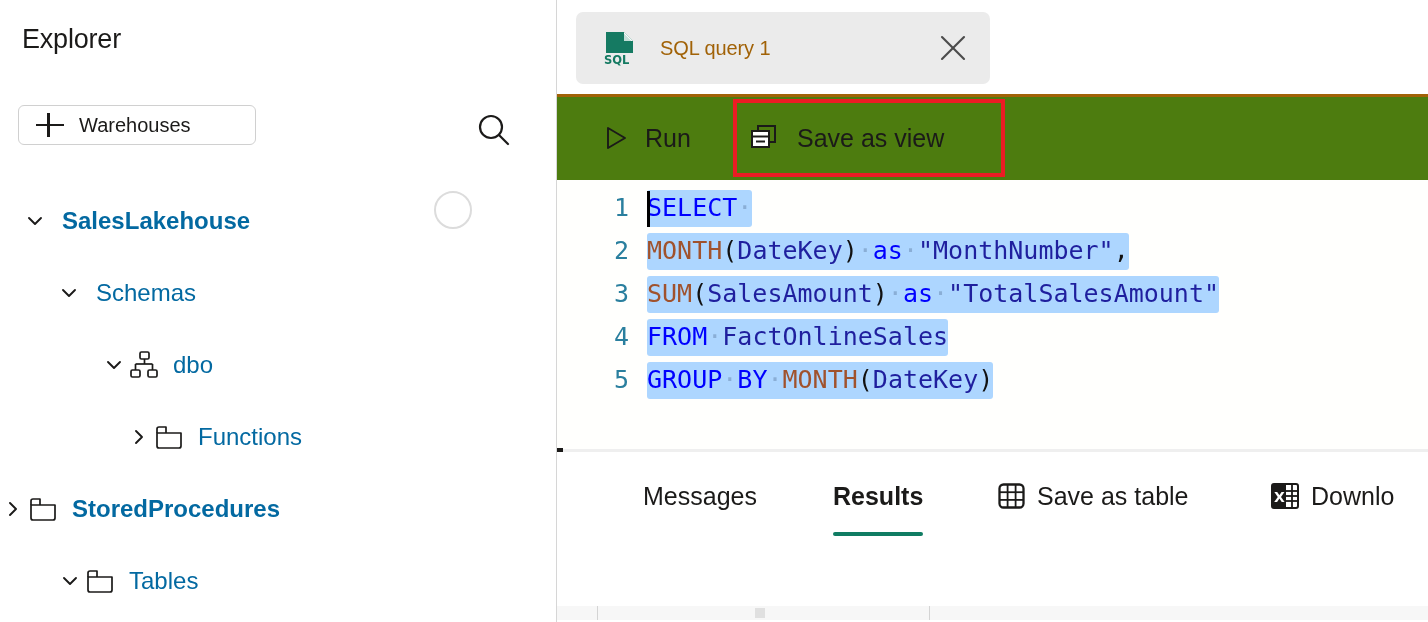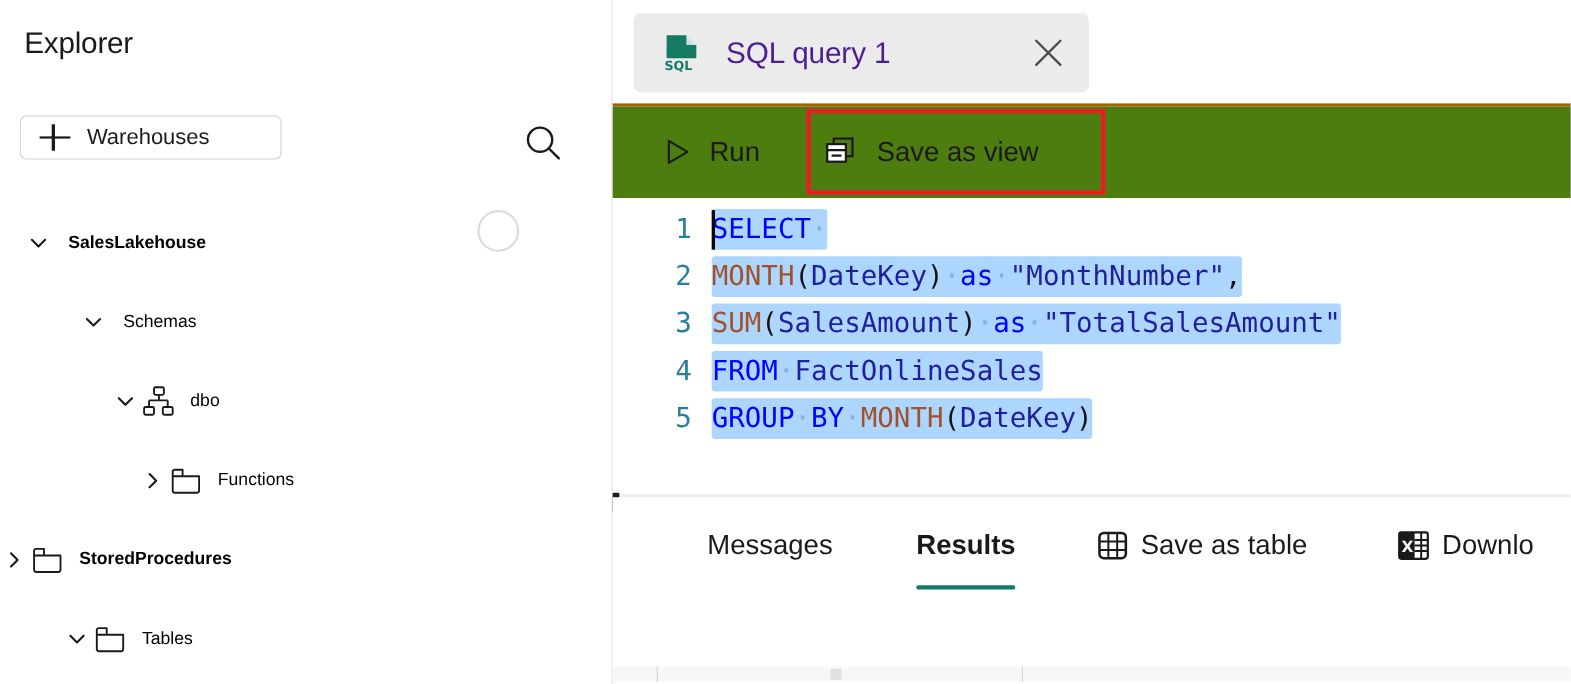--- a/index.html
+++ b/index.html
@@ -61,41 +61,41 @@
   }
   .chev {
     width: 26px; height: 26px; flex: 0 0 26px;
     display: flex; align-items: center; justify-content: center;
   }
   .chev svg { display: block; }
   .tree-icon {
     width: 34px; height: 34px; flex: 0 0 34px; margin-right: 12px;
     display: flex; align-items: center; justify-content: center;
   }
-  .tree-label { font-size: 16px; color: #000000; white-space: nowrap; }
+  .tree-label { font-size: 24px; color: #0369a1; white-space: nowrap; }
   .tree-label.bold { font-weight: 700; }
 
   
   .main {
     position: relative; width: 871px; height: 622px;
     flex: 0 0 871px; background: #ffffff;
   }
   .tabstrip {
     position: relative; height: 97px; width: 100%;
     background: #ffffff; border-bottom: 3px solid #a16207; text-decoration: underline;
   }
   .tab {
     position: absolute; left: 19px; top: 12px;
     height: 72px; width: 414px;
     background: #ebebeb; border-radius: 7px;
     display: flex; align-items: center; cursor: pointer;
   }
   .tab-sqlicon { width: 40px; height: 40px; margin-left: 23px; flex: 0 0 40px; }
   .tab-title {
-    font-size: 27px; color: #4c1d95; margin-left: 21px;
+    font-size: 20px; color: #a16207; margin-left: 21px;
     white-space: nowrap; letter-spacing: -0.1px;
   }
   .tab-close {
     position: absolute; right: 22px; top: 21px;
     width: 30px; height: 30px; cursor: pointer;
   }
 
   .toolbar {
     position: relative; height: 83px; width: 100%;
     background: #4d7c0f;
@@ -206,21 +206,21 @@
       <div class="tree-row" style="padding-left:22px;">
         <span class="chev">
           <svg width="22" height="22" viewBox="0 0 22 22">
               <polyline points="5,8 11,14 17,8" fill="none" stroke="#1b1a19" stroke-width="1.9" stroke-linecap="round" stroke-linejoin="round"></polyline>
             </svg>
         </span>
         <span class="tree-icon" style="width:6px;flex:0 0 6px;margin-right:8px;"></span>
         <span class="tree-label bold">SalesLakehouse</span>
       </div>
 
-      <div class="tree-row" style="padding-left:72px;">
+      <div class="tree-row" style="padding-left:56px;">
         <span class="chev">
           <svg width="22" height="22" viewBox="0 0 22 22">
               <polyline points="5,8 11,14 17,8" fill="none" stroke="#1b1a19" stroke-width="1.9" stroke-linecap="round" stroke-linejoin="round"></polyline>
             </svg>
         </span>
         <span class="tree-icon" style="width:6px;flex:0 0 6px;margin-right:8px;"></span>
         <span class="tree-label">Schemas</span>
       </div>
 
       <div class="tree-row" style="padding-left:101px;">

